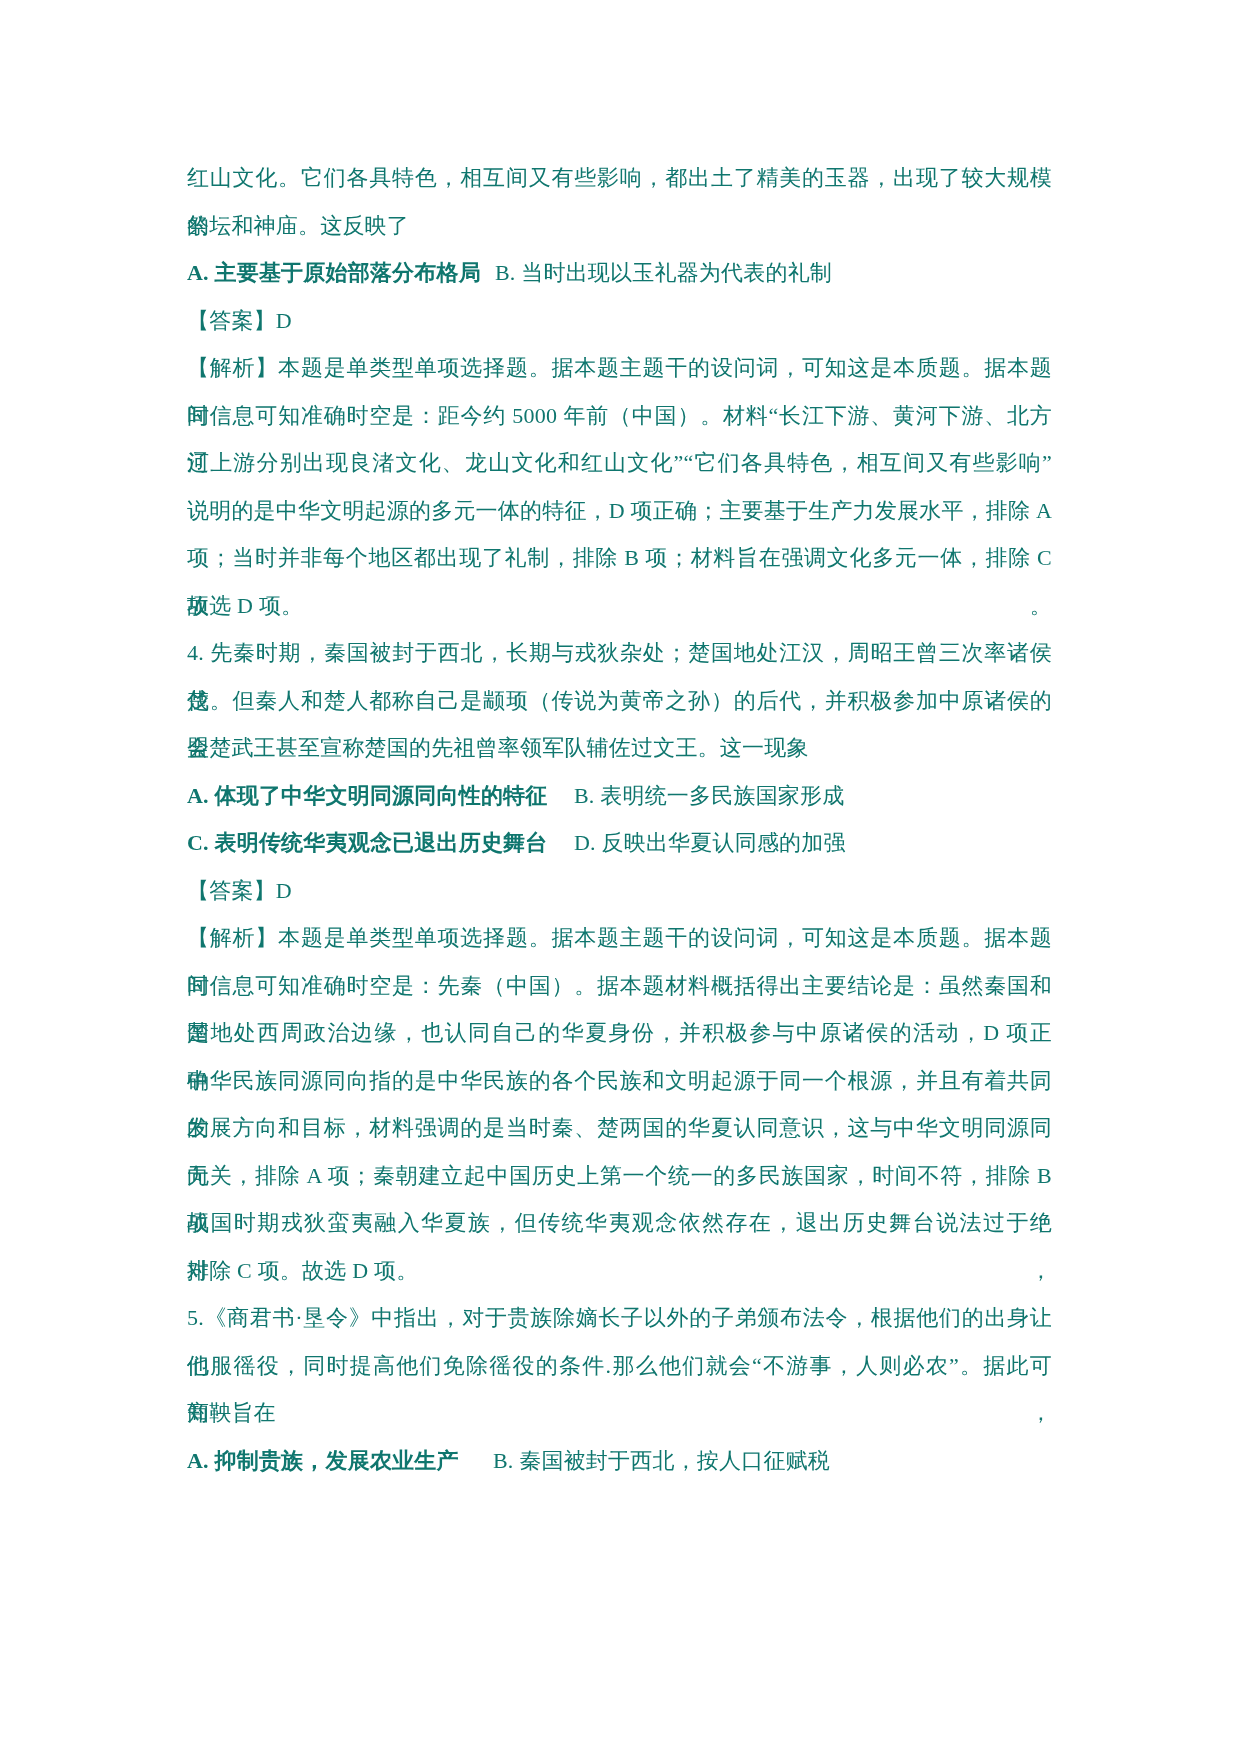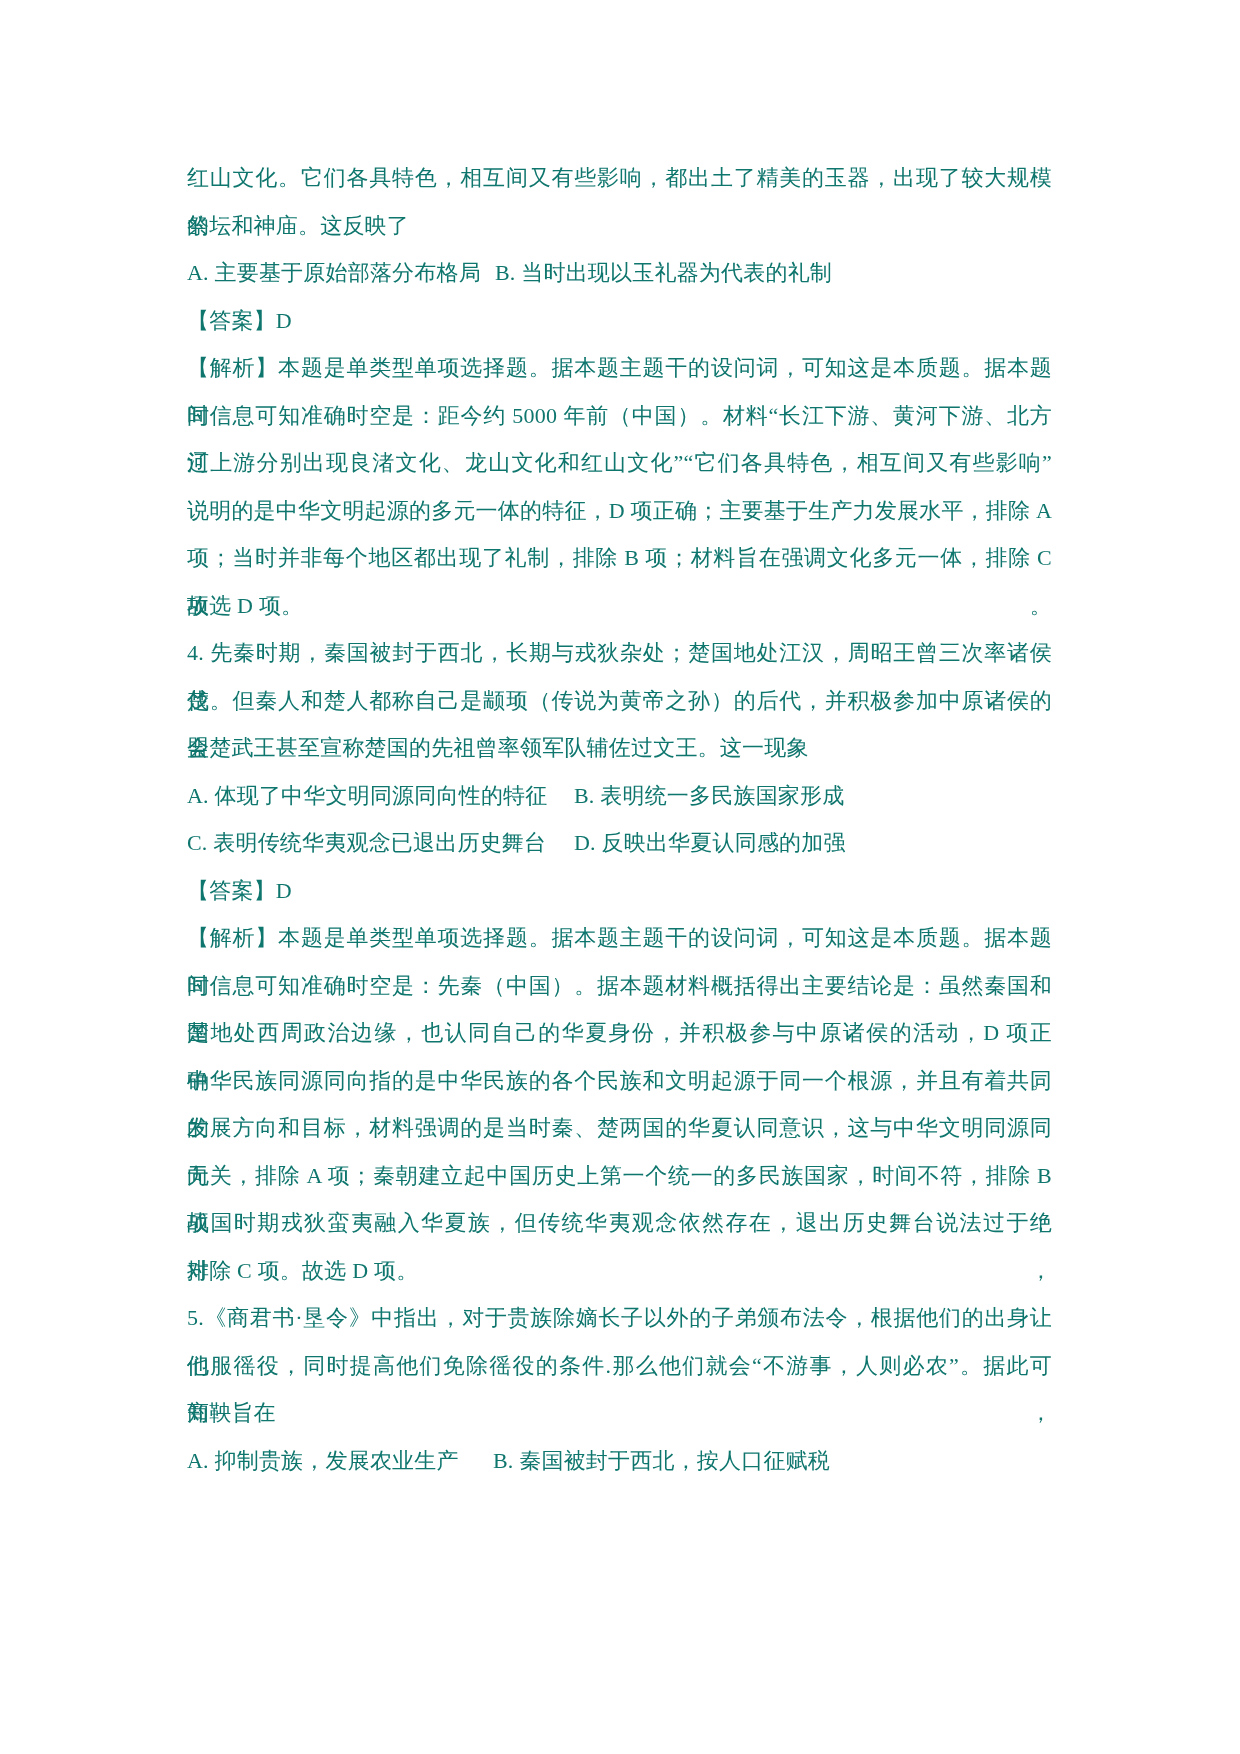--- a/index.html
+++ b/index.html
@@ -33,20 +33,21 @@
   .line.j {
     white-space: normal;
     text-align: justify;
     text-align-last: justify;
     text-justify: inter-ideograph;
   }
   
   .line.opts .opt-a {
     display: inline-block;
     vertical-align: top;
+    font-weight: bold;
   }
   .line.opts.w308 .opt-a { width: 308px; }
   .line.opts.w387 .opt-a { width: 387px; }
   .line.opts.w306 .opt-a { width: 306px; }
 </style>
 </head>
 <body>
 
 <div class="page">
   <div class="textblock">

